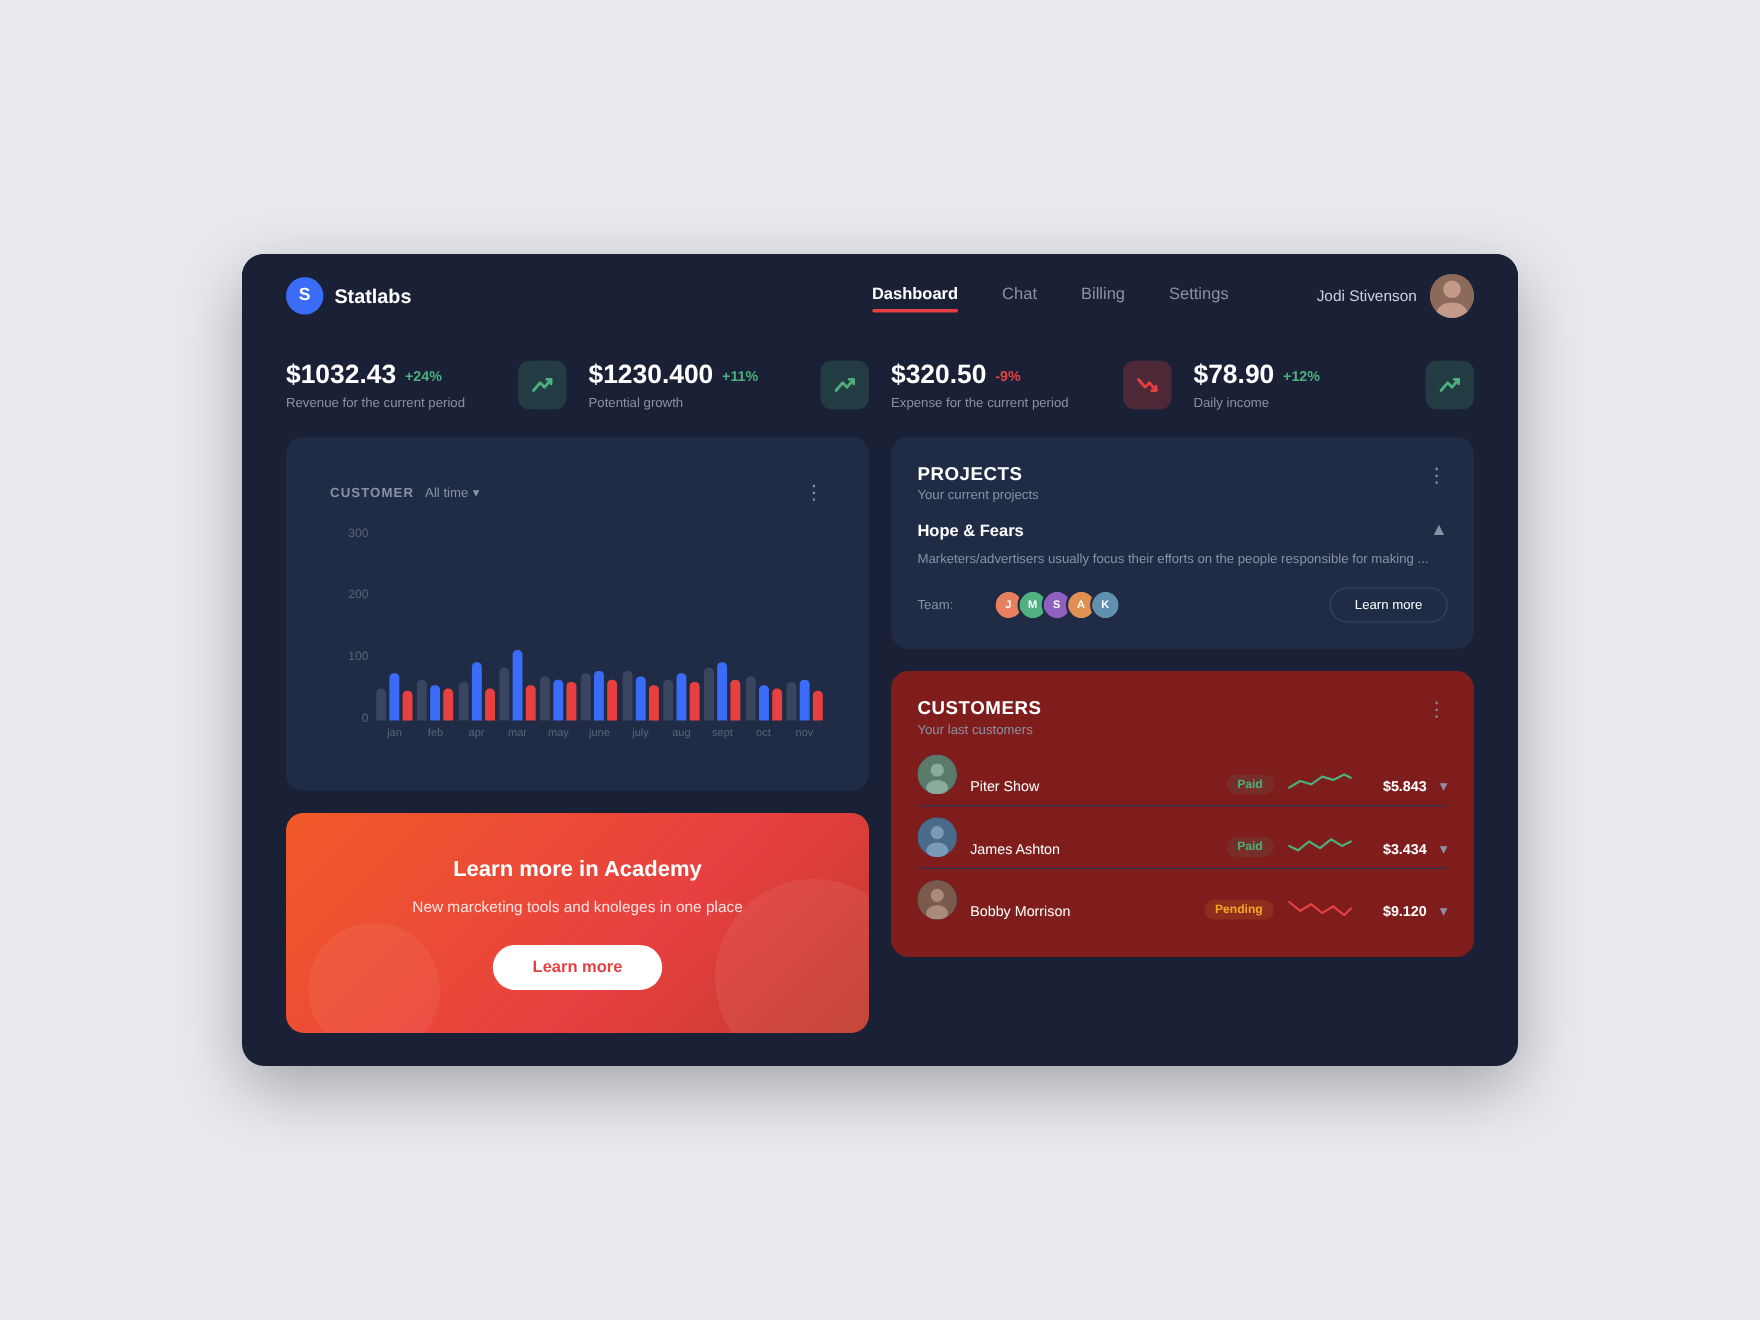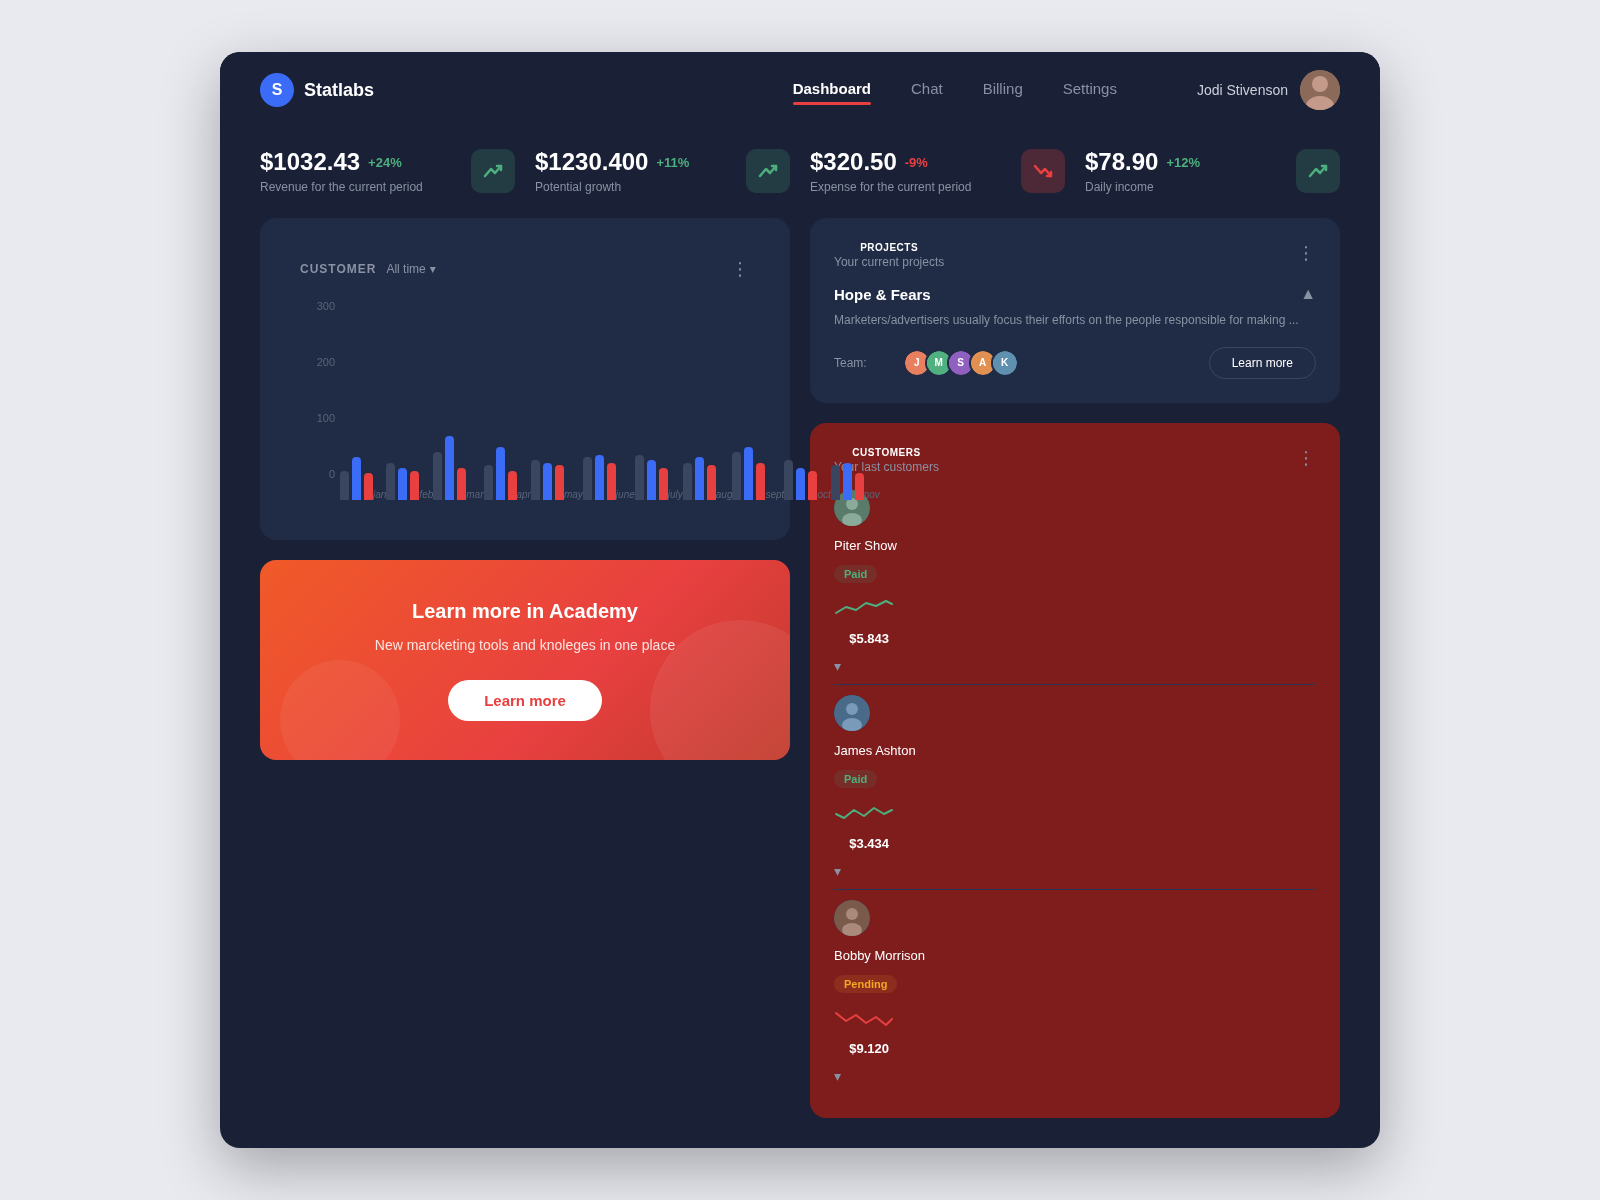--- a/index.html
+++ b/index.html
@@ -181,25 +181,24 @@
       position: absolute;
       left: 40px; right: 0;
       top: 0; bottom: 0;
       display: flex;
       align-items: flex-end;
       gap: 0;
     }
     .bar-group {
       flex: 1;
       display: flex;
-      flex-direction: row;
-      align-items: flex-end;
+      flex-direction: column;
+      align-items: center;
       height: 100%;
       position: relative;
-      font-style: italic;
     }
     .bars {
       display: flex;
       gap: 3px;
       align-items: flex-end;
       height: calc(100% - 24px);
     }
     .bar {
       width: 9px;
       border-radius: 4px 4px 0 0;
@@ -282,25 +281,24 @@
       padding: 24px;
     }
     .section-header {
       display: flex;
       align-items: flex-start;
       justify-content: space-between;
       margin-bottom: 6px;
     }
     .section-title {
       color: white;
-      font-size: 10px;
+      font-size: 17px;
       font-weight: 700;
       letter-spacing: 0.5px;
       text-transform: uppercase;
-      text-align: center;
     }
     .section-sub {
       color: #8892a4;
       font-size: 12px;
       margin-top: 2px;
     }
     .project-item {
       margin-top: 16px;
     }
     .project-name {
@@ -369,25 +367,24 @@
     }
 
     
     .customers-card {
       background: #7f1d1d;
       border-radius: 16px;
       padding: 24px;
     }
     .customer-row {
       display: flex;
-      align-items: flex-start;
+      align-items: flex-end;
       gap: 12px;
       padding: 10px 0;
       border-bottom: 1px solid #2a3555;
-      flex-direction: column;
     }
     .customer-row:last-child { border-bottom: none; }
     .customer-avatar {
       width: 36px; height: 36px;
       border-radius: 50%;
       background: #3a4560;
       overflow: hidden;
       flex-shrink: 0;
       display: flex; align-items: center; justify-content: center;
     }
@@ -567,33 +564,33 @@
                 <div class="bar-group">
       <div class="bars">
         <div class="bar gray" style="height:37px"></div>
         <div class="bar blue" style="height:32px"></div>
         <div class="bar orange" style="height:29px"></div>
       </div>
       <div class="bar-label">feb</div>
     </div>
                 <div class="bar-group">
       <div class="bars">
+        <div class="bar gray" style="height:35px"></div>
+        <div class="bar blue" style="height:53px"></div>
+        <div class="bar orange" style="height:29px"></div>
+      </div>
+      <div class="bar-label">apr</div>
+    </div>
+                <div class="bar-group">
+      <div class="bars">
         <div class="bar gray" style="height:48px"></div>
         <div class="bar blue" style="height:64px"></div>
         <div class="bar orange" style="height:32px"></div>
       </div>
       <div class="bar-label">mar</div>
-    </div>
-                <div class="bar-group">
-      <div class="bars">
-        <div class="bar gray" style="height:35px"></div>
-        <div class="bar blue" style="height:53px"></div>
-        <div class="bar orange" style="height:29px"></div>
-      </div>
-      <div class="bar-label">apr</div>
     </div>
                 <div class="bar-group">
       <div class="bars">
         <div class="bar gray" style="height:40px"></div>
         <div class="bar blue" style="height:37px"></div>
         <div class="bar orange" style="height:35px"></div>
       </div>
       <div class="bar-label">may</div>
     </div>
                 <div class="bar-group">

